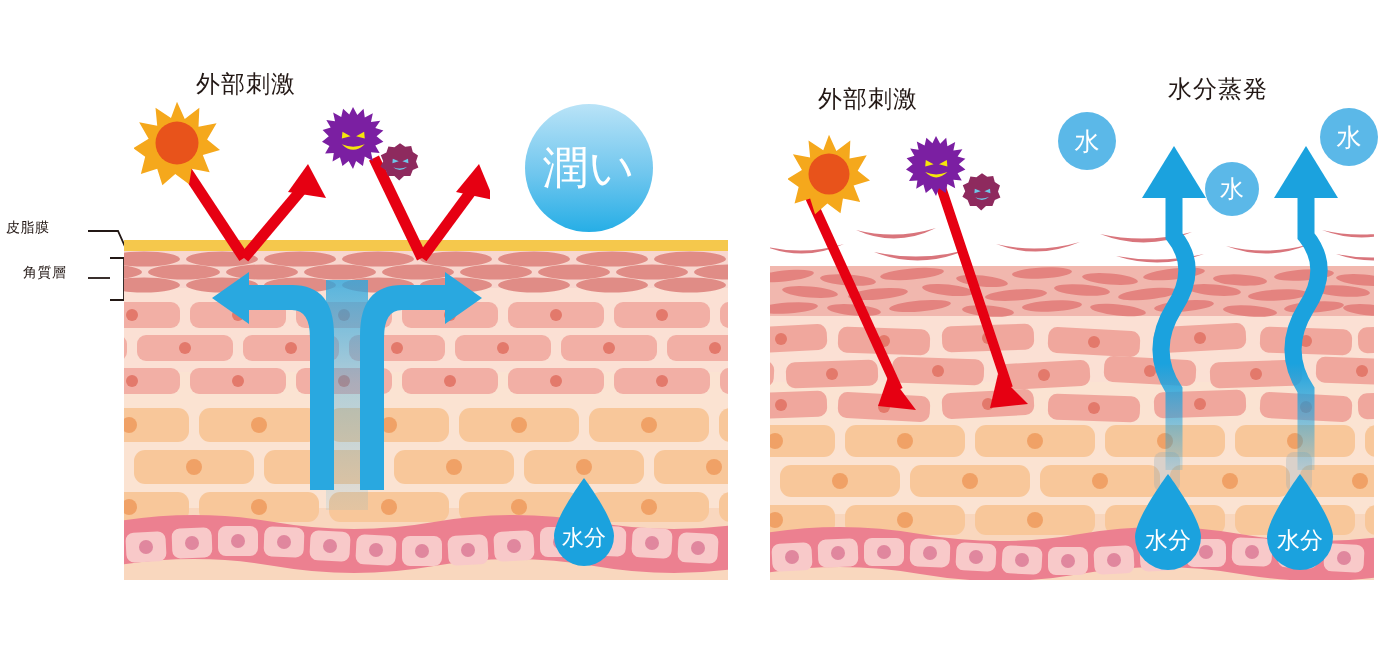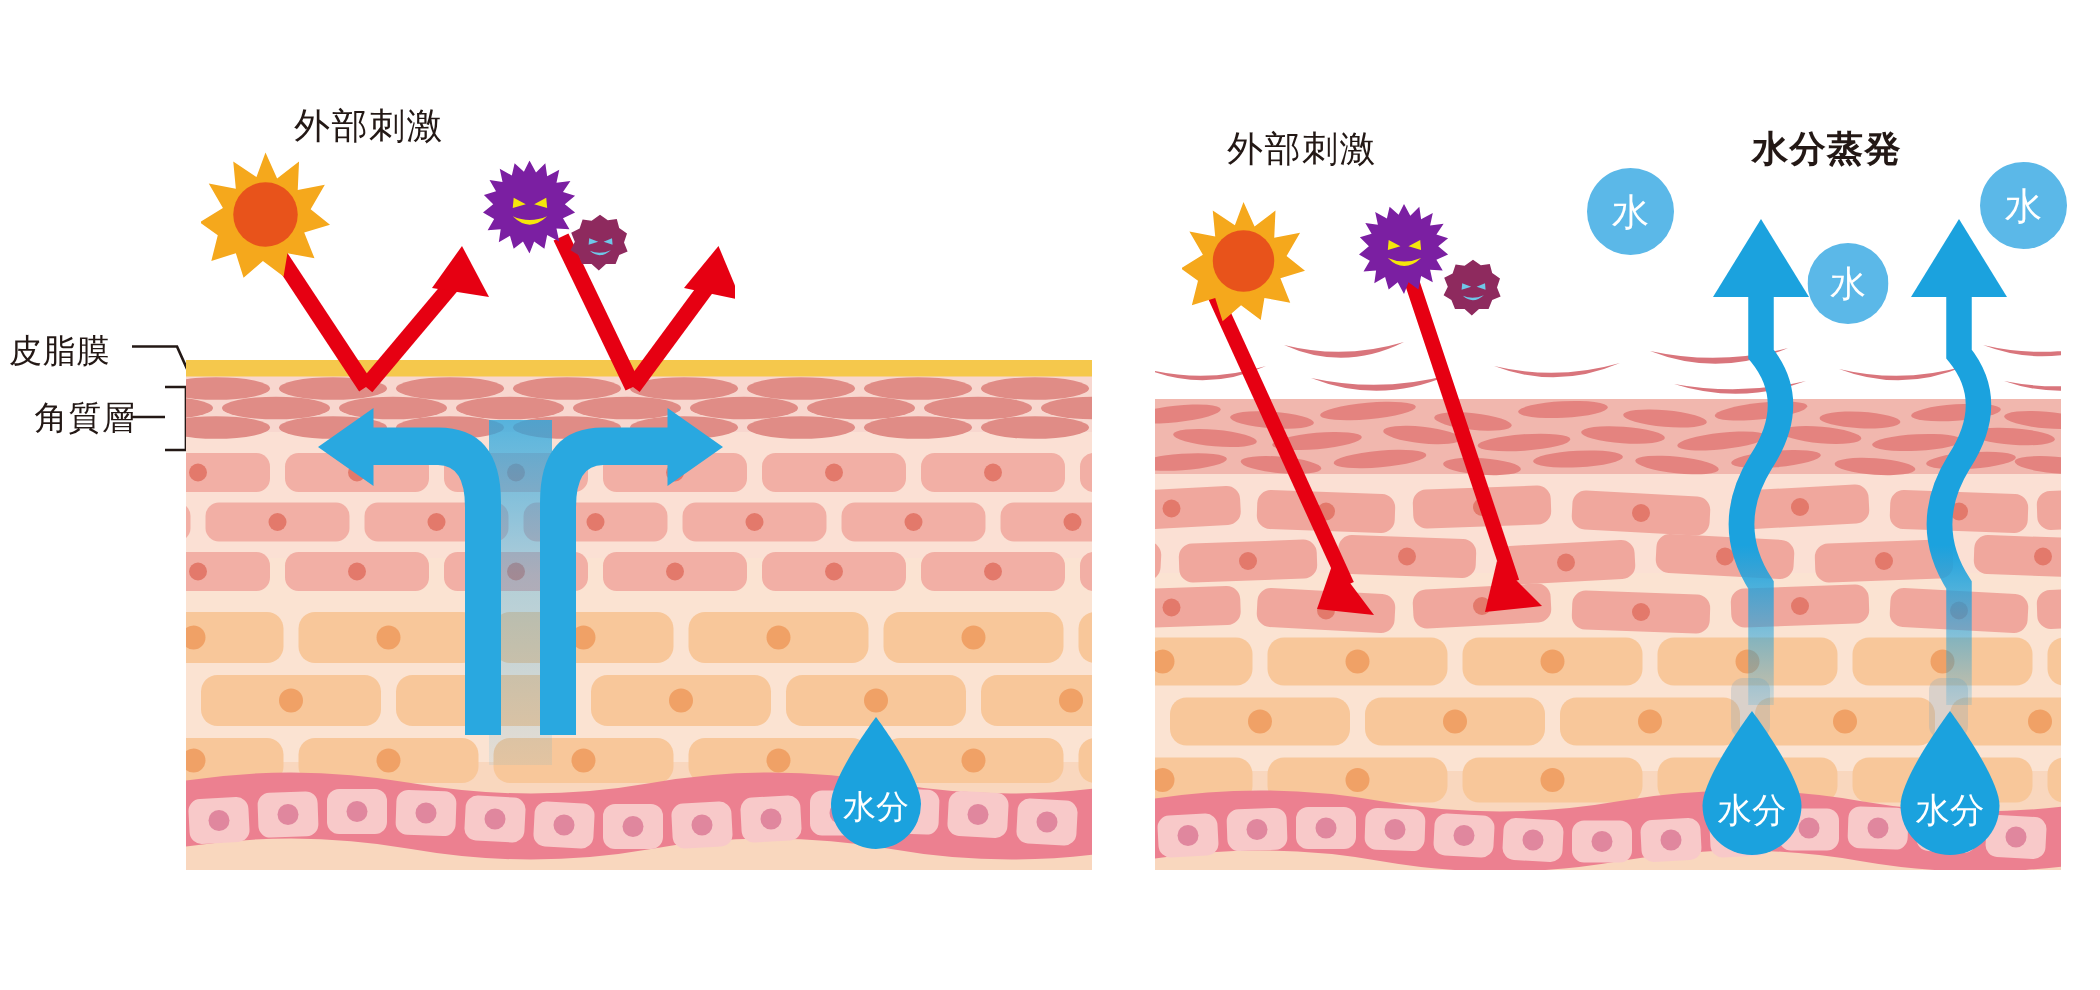--- a/index.html
+++ b/index.html
@@ -16,21 +16,21 @@
     position: absolute;
     color: #231815;
     font-size: 24px;
     letter-spacing: 1px;
     white-space: nowrap;
     font-family: "DejaVu Sans", "Liberation Sans", sans-serif;
   }
   .side-label {
     position: absolute;
     color: #231815;
-    font-size: 22px;
+    font-size: 14px;
     white-space: nowrap;
     letter-spacing: 0.5px;
   }
   svg { display: block; }
   .abs { position: absolute; }
 </style>
 </head>
 <body>
 
 <div class="stage">
@@ -269,30 +269,43 @@
     <path d="M32,60 Q50,78 69,60 Q50,68 32,60 Z" fill="#F5E60B"></path>
   </svg>
 
   <svg class="abs" style="left:380px; top:142px;" width="40" height="40" viewBox="0 0 100 100">
     <polygon fill="#8E2A5E" points="50,3 63,12 78,10 82,25 95,34 90,49 96,64 82,70 76,85 60,85 48,96 36,85 20,85 14,70 1,62 8,48 2,33 16,26 21,11 36,13"></polygon>
     <path d="M32,42 L47,48 L31,53 Z" fill="#6FC7E8"></path>
     <path d="M70,42 L56,48 L71,53 Z" fill="#6FC7E8"></path>
     <path d="M33,63 Q50,78 68,62 Q50,70 33,63 Z" fill="#6FC7E8"></path>
   </svg>
 
+  <div class="abs" style="left:525px; top:104px; width:128px; height:128px;">
+    <svg width="128" height="128" viewBox="0 0 128 128">
+      <defs>
+        <linearGradient id="badgeGrad" x1="0" y1="0" x2="0" y2="1">
+          <stop offset="0%" stop-color="#B9E3F7"></stop>
+          <stop offset="55%" stop-color="#6FC6EE"></stop>
+          <stop offset="100%" stop-color="#26AEE6"></stop>
+        </linearGradient>
+      </defs>
+      <circle cx="64" cy="64" r="64" fill="url(#badgeGrad)"></circle>
+    </svg>
+    <div class="abs" style="left:0; top:0; width:128px; height:128px; display:flex; align-items:center; justify-content:center; color:#ffffff; font-size:45px; letter-spacing:1px;">潤い</div>
+  </div>
 
   <div class="abs" style="left:548px; top:478px; width:72px; height:92px;">
     <svg width="72" height="92" viewBox="0 0 72 92">
       <path d="M36,0 C36,0 66,40 66,58 A30,30 0 1 1 6,58 C6,40 36,0 36,0 Z" fill="#1BA2DE"></path>
     </svg>
     <div class="abs" style="left:0; top:36px; width:72px; height:48px; display:flex; align-items:center; justify-content:center; color:#ffffff; font-size:22px;">水分</div>
   </div>
 
   <div class="label-jp" style="left:818px; top:83px;">外部刺激</div>
-  <div class="label-jp" style="left:1168px; top:83px;font-weight:bold;">水分蒸発</div>
+  <div class="label-jp" style="left:1168px; top:73px;">水分蒸発</div>
 
   <svg class="abs" style="left:770px; top:222px;" width="604" height="358">
     <defs>
       <clipPath id="clipR">
           <rect x="0" y="0" width="604" height="358"></rect>
         </clipPath>
     </defs>
     <g clip-path="url(#clipR)">
 
       <g fill="#D9757C">

